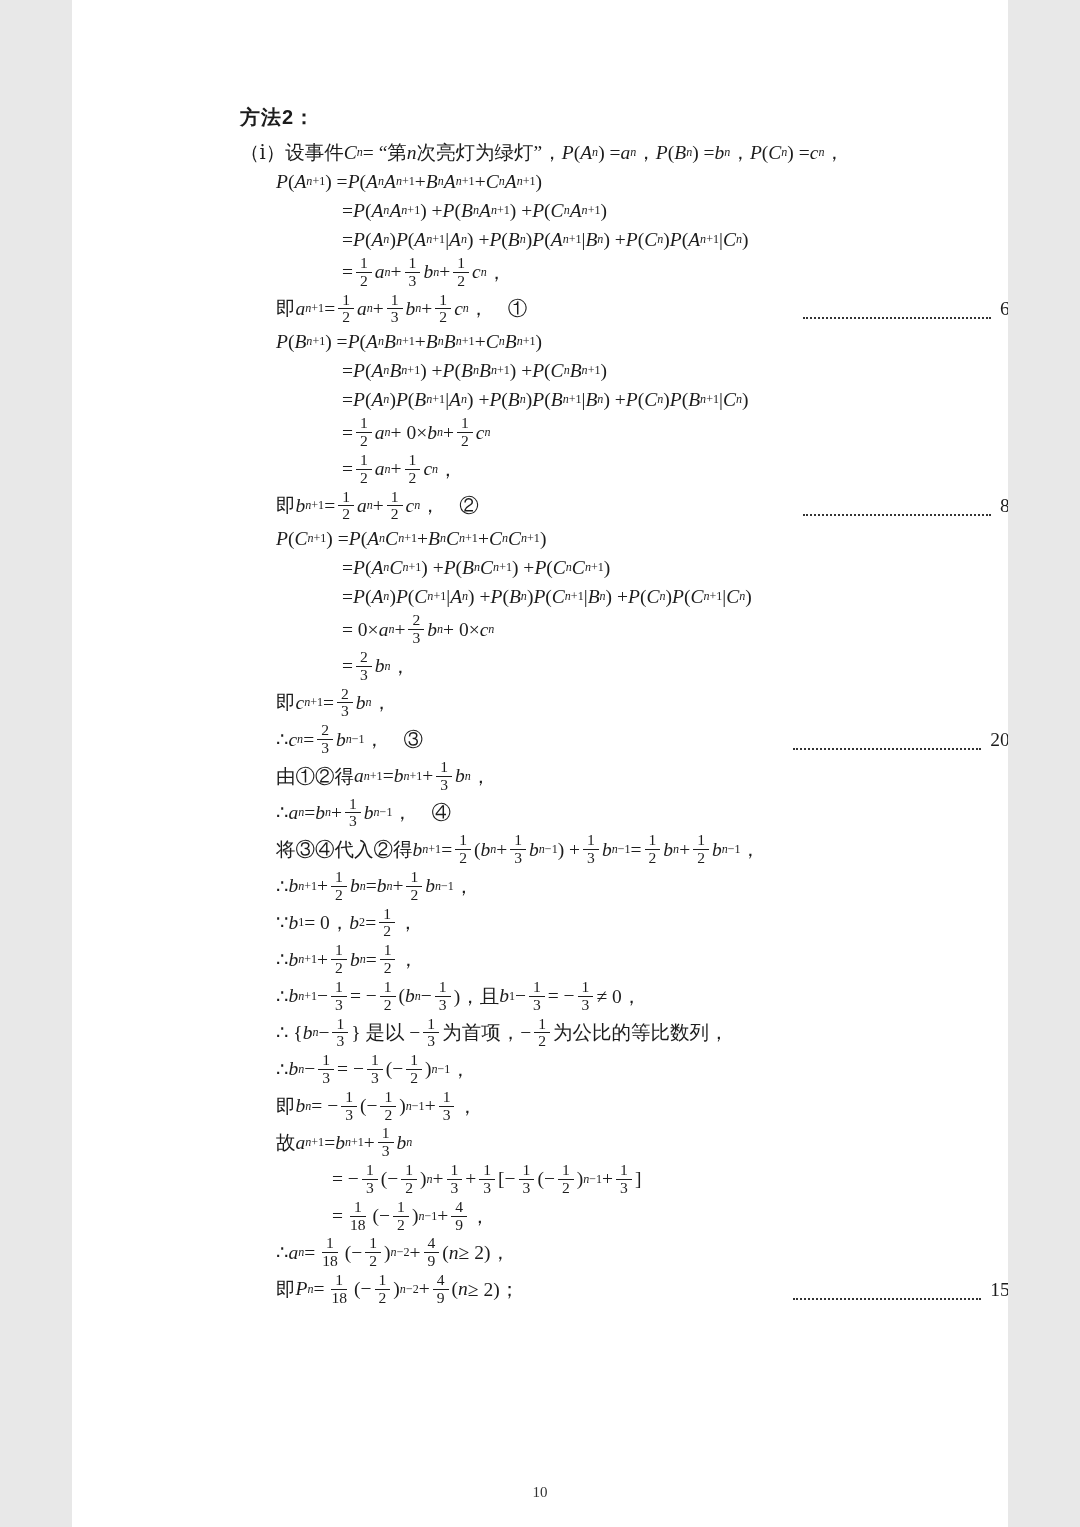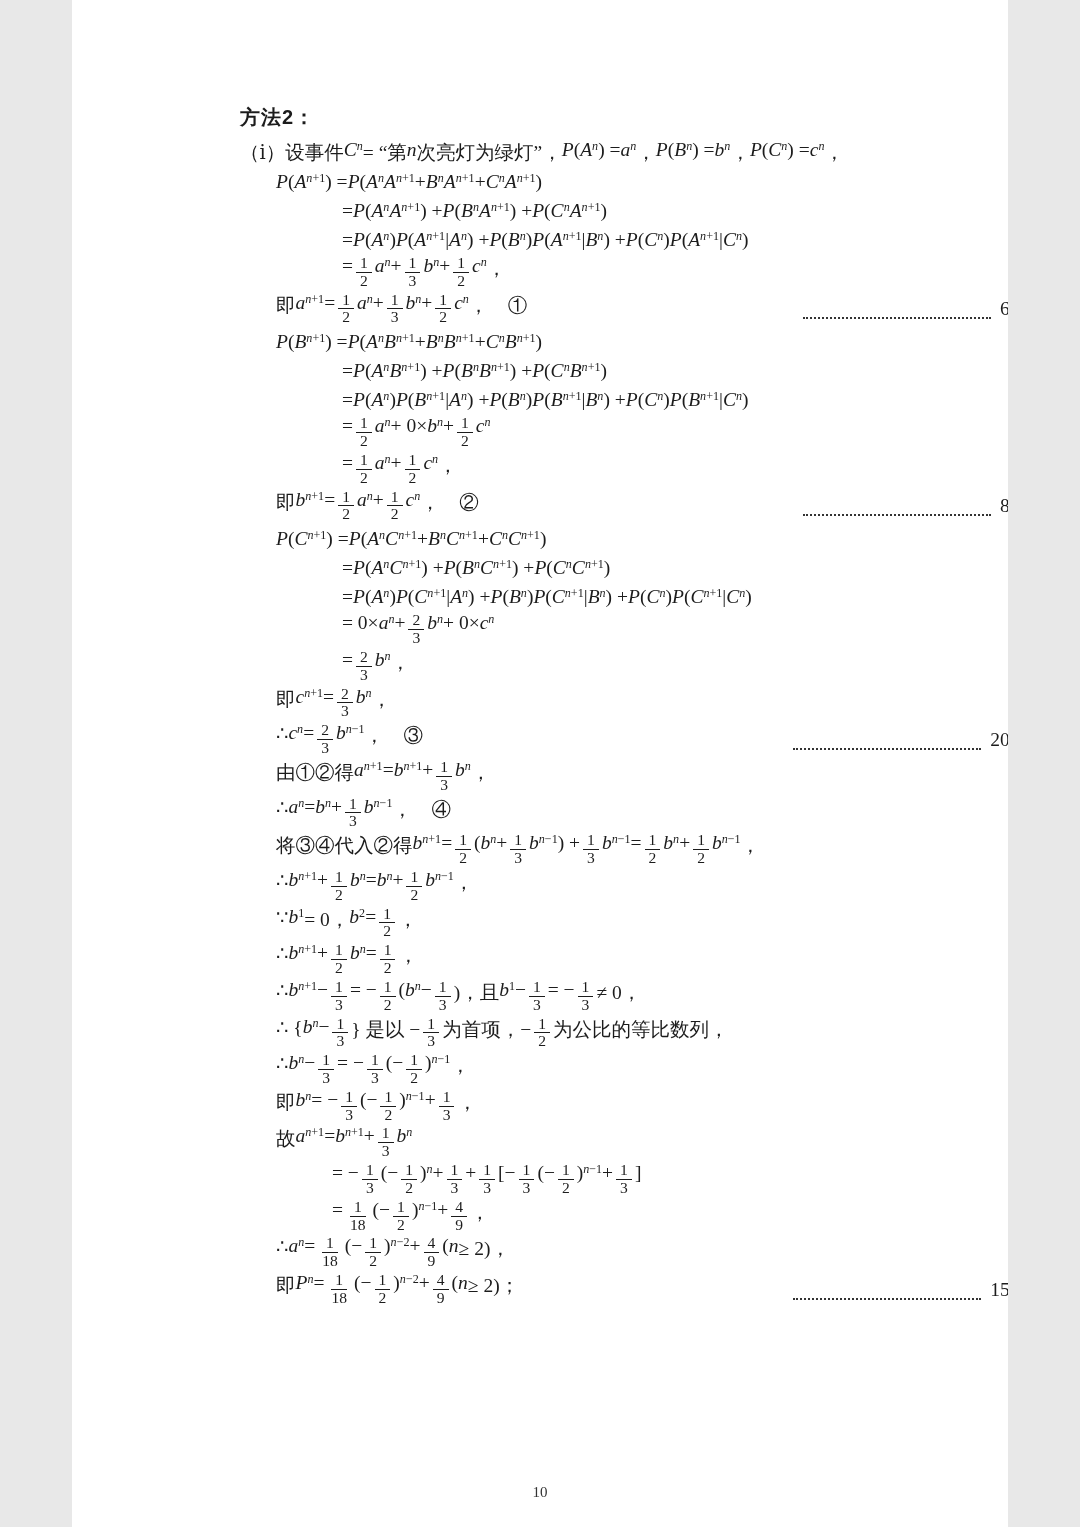--- a/index.html
+++ b/index.html
@@ -7,21 +7,21 @@
     width:936px;height:1527px;background:#ffffff;position:relative;
     font-family:"Liberation Serif","DejaVu Serif",serif;
     color:#1c1c1c;font-size:19.5px;overflow:hidden;margin:0 auto;
   }
   .content{position:absolute;left:168px;top:104px;width:794px;}
   .heading{
     font-family:"Liberation Sans","DejaVu Sans",sans-serif;
     font-weight:700;font-size:20px;margin-bottom:8px;letter-spacing:1px;
   }
   .line{display:flex;align-items:center;white-space:nowrap;min-height:27px;margin:2px 0;}
-  .line .math{display:inline-flex;align-items:flex-start;flex-wrap:nowrap;}
+  .line .math{display:inline-flex;align-items:center;flex-wrap:nowrap;}
   .ind0{margin-left:0;}
   .ind1{margin-left:36px;}
   .ind2{margin-left:102px;}
   .ind3{margin-left:92px;}
   .frac{
     display:inline-flex;flex-direction:column;align-items:center;
     vertical-align:middle;margin:0 3px;line-height:1.08;font-size:0.8em;
   }
   .frac .num{padding:0 4px;border-bottom:1.4px solid currentColor;}
   .frac .den{padding:0 4px;}

